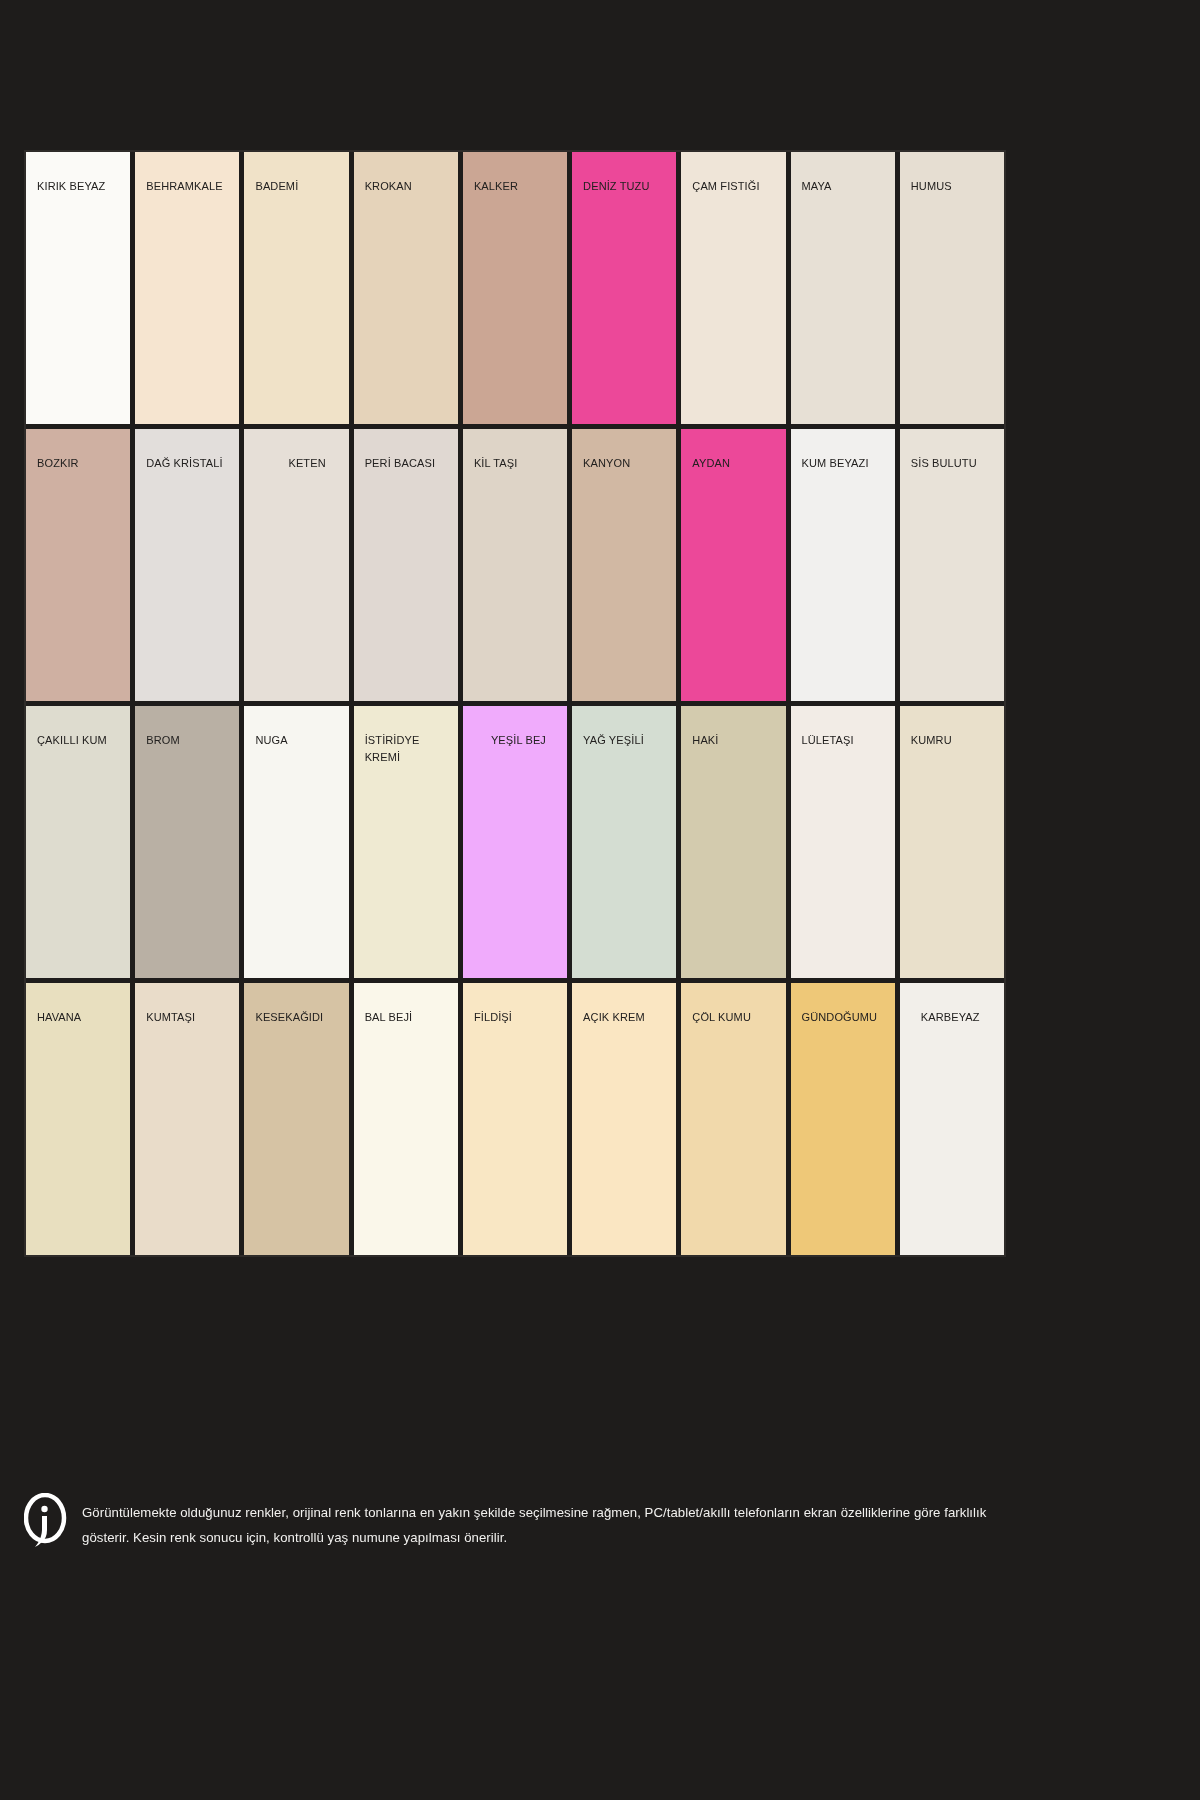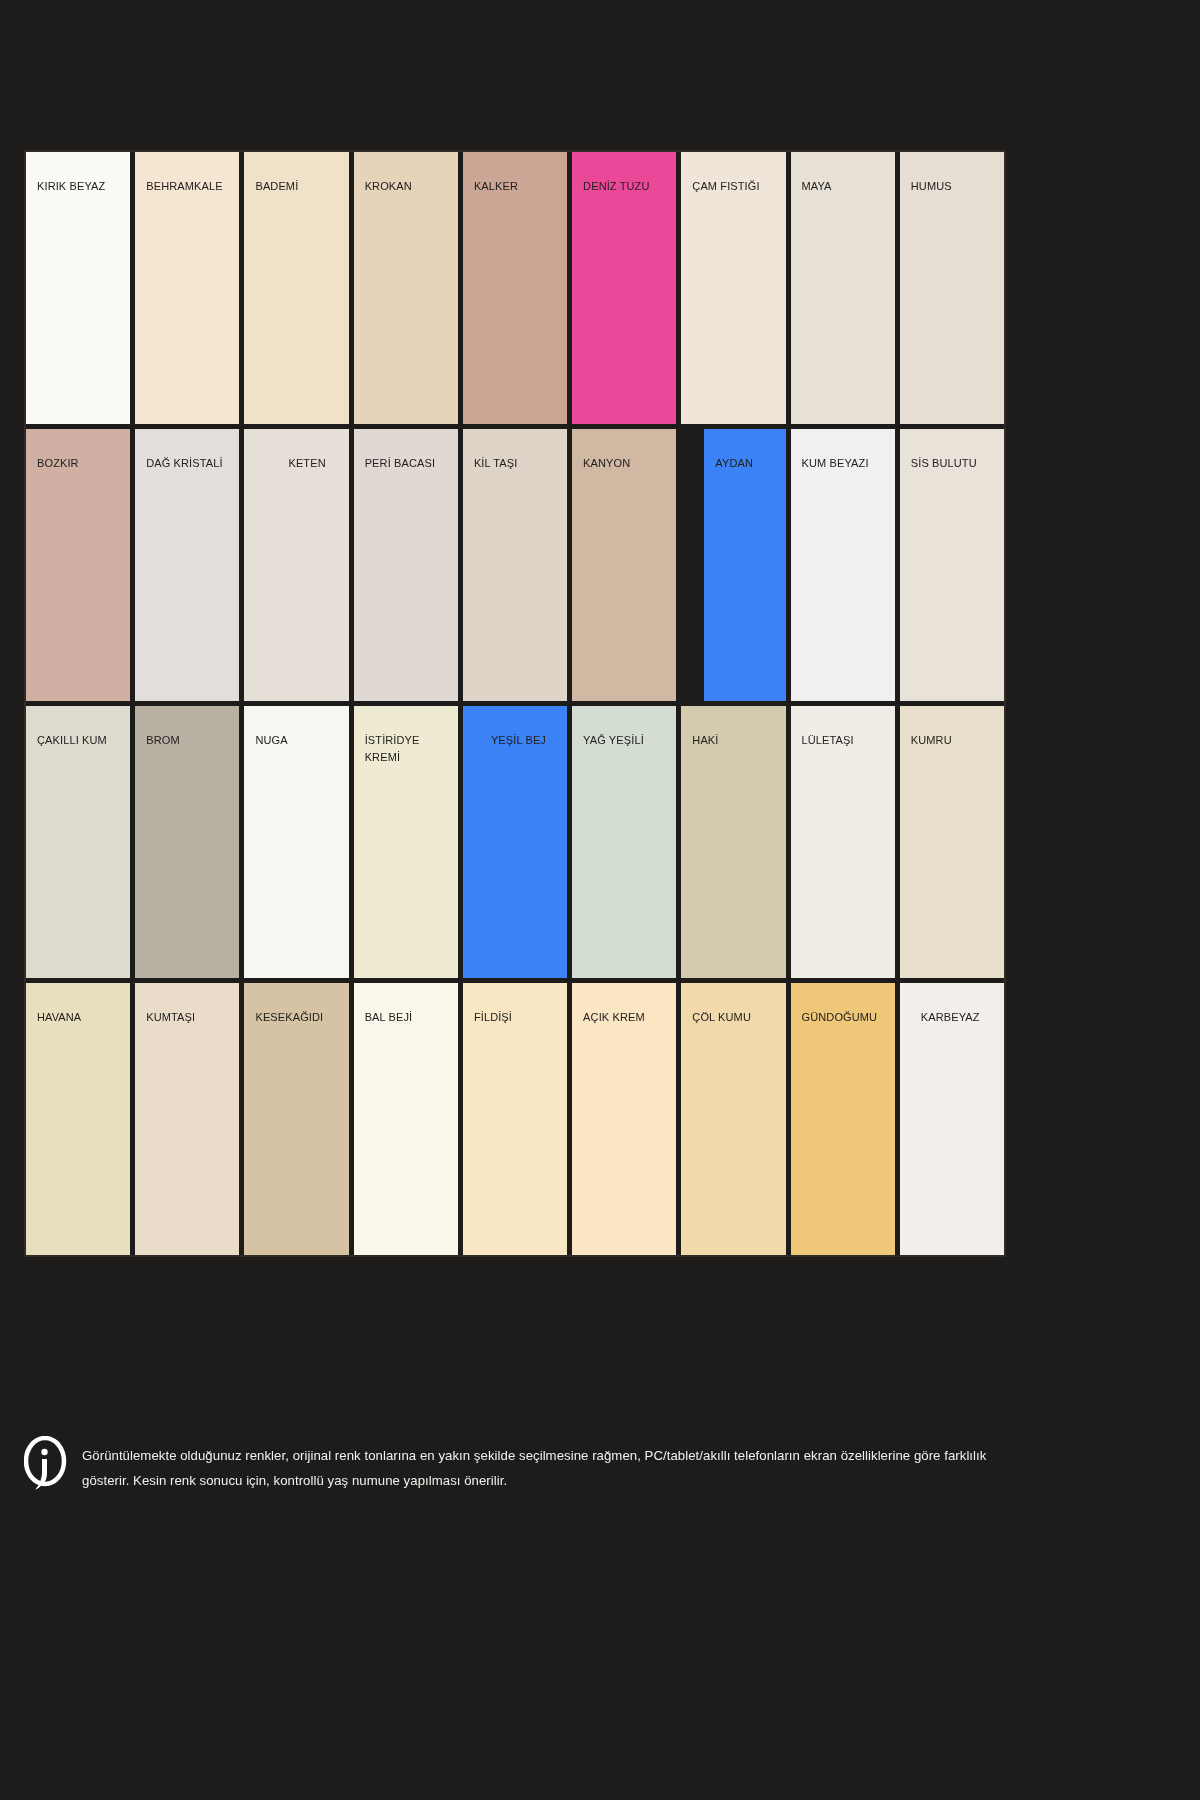--- a/index.html
+++ b/index.html
@@ -53,21 +53,21 @@
     color: #22201f;
     font-weight: 400;
     white-space: pre-line;
     text-align: left;
   }
 
   
   #disclaimer {
     position: absolute;
     left: 24px;
-    top: 1440px;
+    top: 1497px;
     width: 990px;
     display: flex;
     align-items: flex-start;
     gap: 14px;
   }
 
   #info-icon {
     flex: 0 0 auto;
     width: 44px;
     height: 58px;
@@ -130,21 +130,21 @@
         </div>
         <div class="swatch" style="background: rgb(224, 216, 210);">
           <div class="swatch-label">PERİ BACASI</div>
         </div>
         <div class="swatch" style="background: rgb(222, 212, 199);">
           <div class="swatch-label">KİL TAŞI</div>
         </div>
         <div class="swatch" style="background: rgb(209, 184, 163);">
           <div class="swatch-label">KANYON</div>
         </div>
-        <div class="swatch" style="background: #3b82f6; margin-left: 23px;">
+        <div class="swatch" style="background: #ec4899;">
           <div class="swatch-label">AYDAN</div>
         </div>
         <div class="swatch" style="background: rgb(241, 240, 238);">
           <div class="swatch-label">KUM BEYAZI</div>
         </div>
         <div class="swatch" style="background: rgb(232, 226, 216);">
           <div class="swatch-label">SİS BULUTU</div>
         </div>
       </div>
       <div class="palette-row">
@@ -154,21 +154,21 @@
         <div class="swatch" style="background: rgb(185, 176, 164);">
           <div class="swatch-label">BROM</div>
         </div>
         <div class="swatch" style="background: rgb(247, 246, 241);">
           <div class="swatch-label">NUGA</div>
         </div>
         <div class="swatch" style="background: rgb(239, 234, 210);">
           <div class="swatch-label">İSTİRİDYE
 KREMİ</div>
         </div>
-        <div class="swatch" style="background: #3b82f6; padding-left: 28px;">
+        <div class="swatch" style="background: #f0abfc; padding-left: 28px;">
           <div class="swatch-label">YEŞİL BEJ</div>
         </div>
         <div class="swatch" style="background: rgb(212, 221, 210);">
           <div class="swatch-label">YAĞ YEŞİLİ</div>
         </div>
         <div class="swatch" style="background: rgb(211, 203, 174);">
           <div class="swatch-label">HAKİ</div>
         </div>
         <div class="swatch" style="background: rgb(242, 236, 230);">
           <div class="swatch-label">LÜLETAŞI</div>

